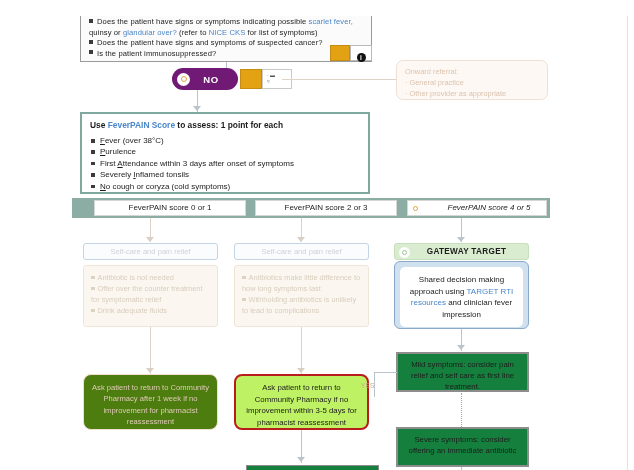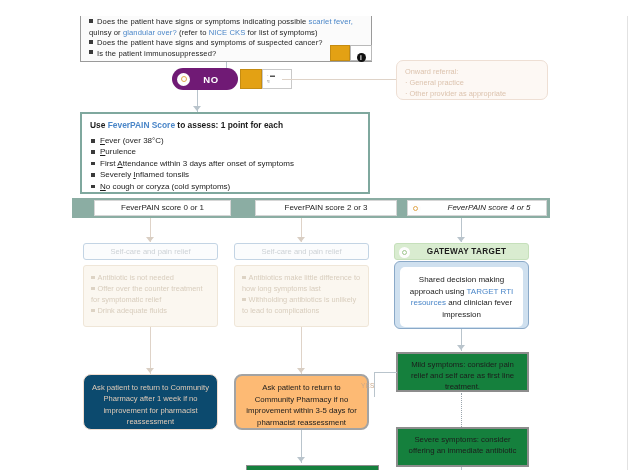--- a/index.html
+++ b/index.html
@@ -62,21 +62,21 @@
   .fplist{margin:0;padding:0;list-style:none;}
   .fplist li{font-size:8px;line-height:11.4px;color:#1c1c1c;padding-left:10px;position:relative;}
   .fplist li:before{content:"";position:absolute;left:1px;top:4px;width:3.5px;height:3.5px;
     background:#3a3a3a;}
   .u{text-decoration:underline;}
 
   
   .tealbar{left:72px;top:182px;width:478px;height:20px;background:#8badA3;}
   .scorebtn{position:absolute;top:2px;height:16px;background:#ffffff;border:1px solid #d6d6d6;
     box-sizing:border-box;font-size:8px;line-height:14px;text-align:center;color:#1c1c1c;}
-  .sb1{left:22px;width:137px;}
+  .sb1{left:22px;width:152px;}
   .sb2{left:183px;width:142px;}
   .sb3{left:335px;width:140px;padding-left:24px;font-style:italic;}
   .sbcirc{position:absolute;left:338px;top:5px;width:11px;height:11px;border-radius:50%;
     background:#fdfdfd;display:flex;align-items:center;justify-content:center;}
   .sbcirc span{display:block;width:5px;height:5px;border-radius:50%;
     border:1px solid #e0a64a;box-sizing:border-box;}
 
   
   .subhead{height:17px;border:1px solid #c3d4e4;background:#fbfcfd;border-radius:3px;
     font-size:7.6px;line-height:15px;text-align:center;color:#c9cdd2;}
@@ -94,23 +94,23 @@
   .card .ln{font-size:7.4px;line-height:11px;color:#d8cdbd;}
   .cbul{display:inline-block;width:3.5px;height:3.5px;background:#ddd3c4;margin-right:3px;
     vertical-align:1px;}
 
   
   .gwbody{border:1px solid #8aa9c8;background:#cfe0ef;border-radius:6px;padding:5px;}
   .gwinner{background:#ffffff;border-radius:5px;padding:7px 6px;font-size:8px;line-height:11.6px;
     text-align:center;color:#1c1c1c;}
 
   
-  .phfaded{border:1px solid #f2ded0;background:#0c4a6e;border-radius:8px;padding:7px 8px;
+  .phfaded{border:1px solid #f2ded0;background:#4d7c0f;border-radius:8px;padding:7px 8px;
     font-size:7.6px;line-height:11.4px;text-align:center;color:#e0cbb8;}
-  .phactive{border:2px solid #a3a3a3;background:#fdba74;border-radius:8px;padding:6px 7px;
+  .phactive{border:2px solid #b91c1c;background:#bef264;border-radius:8px;padding:6px 7px;
     font-size:7.8px;line-height:11.6px;text-align:center;color:#1c1c1c;}
 
   
   .greybox{border:2px solid #8d8d8d;background:#15803d;padding:5px 6px;font-size:7.8px;
     line-height:11.2px;text-align:center;color:#1c1c1c;}
 
   
   .vline{position:absolute;background:#b9c4cc;width:1px;}
   .hline{position:absolute;background:#b9c4cc;height:1px;}
   .vline.faded,.hline.faded{background:#dfd3c8;}

